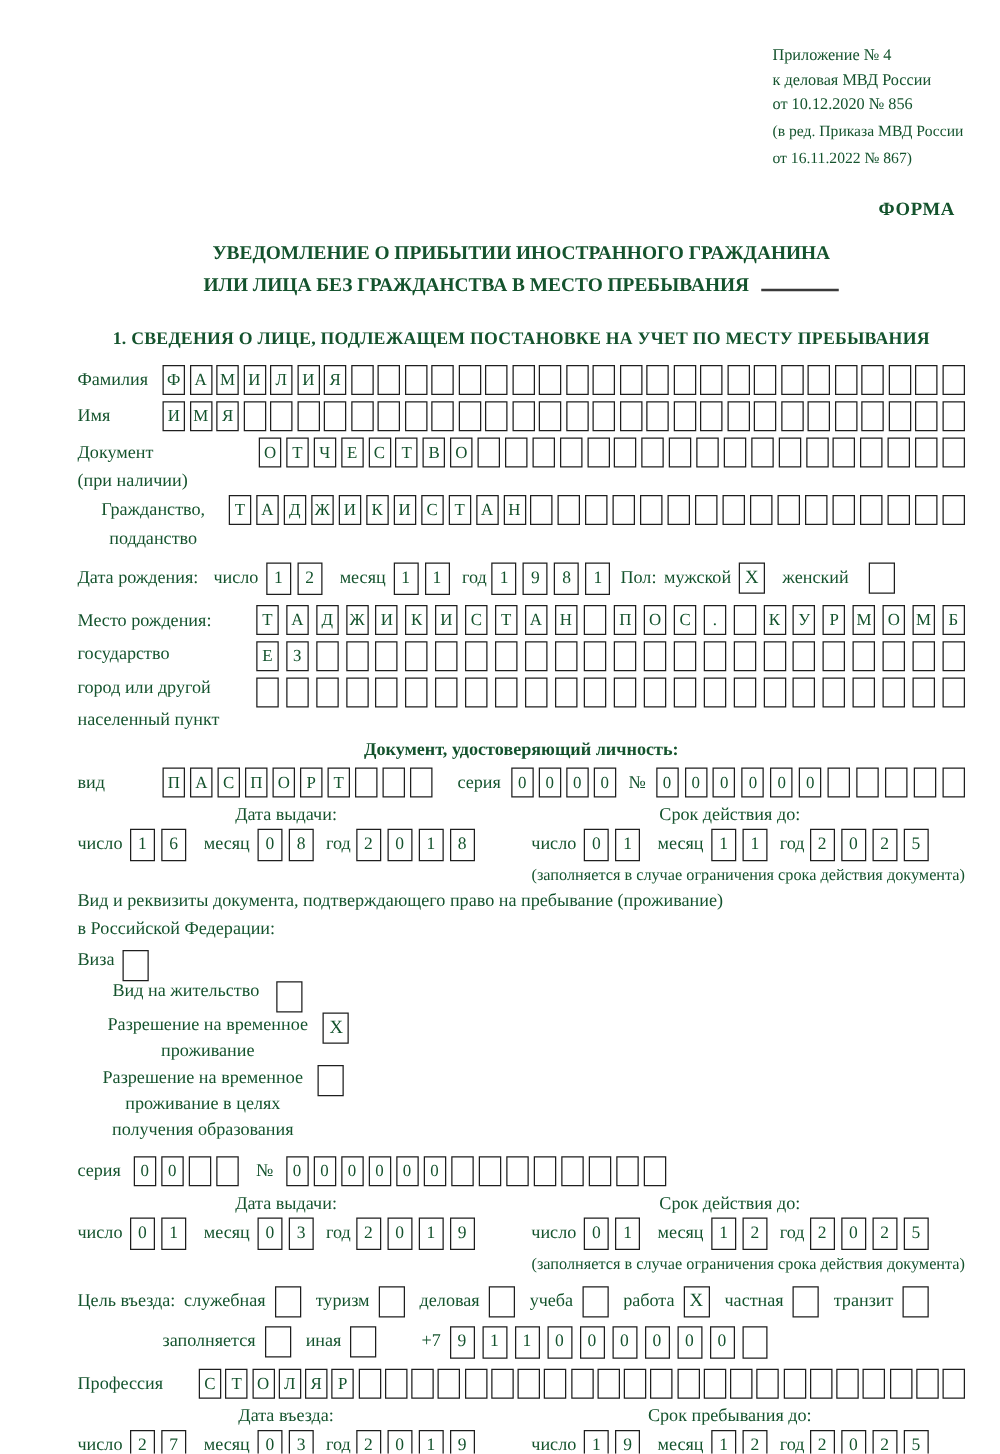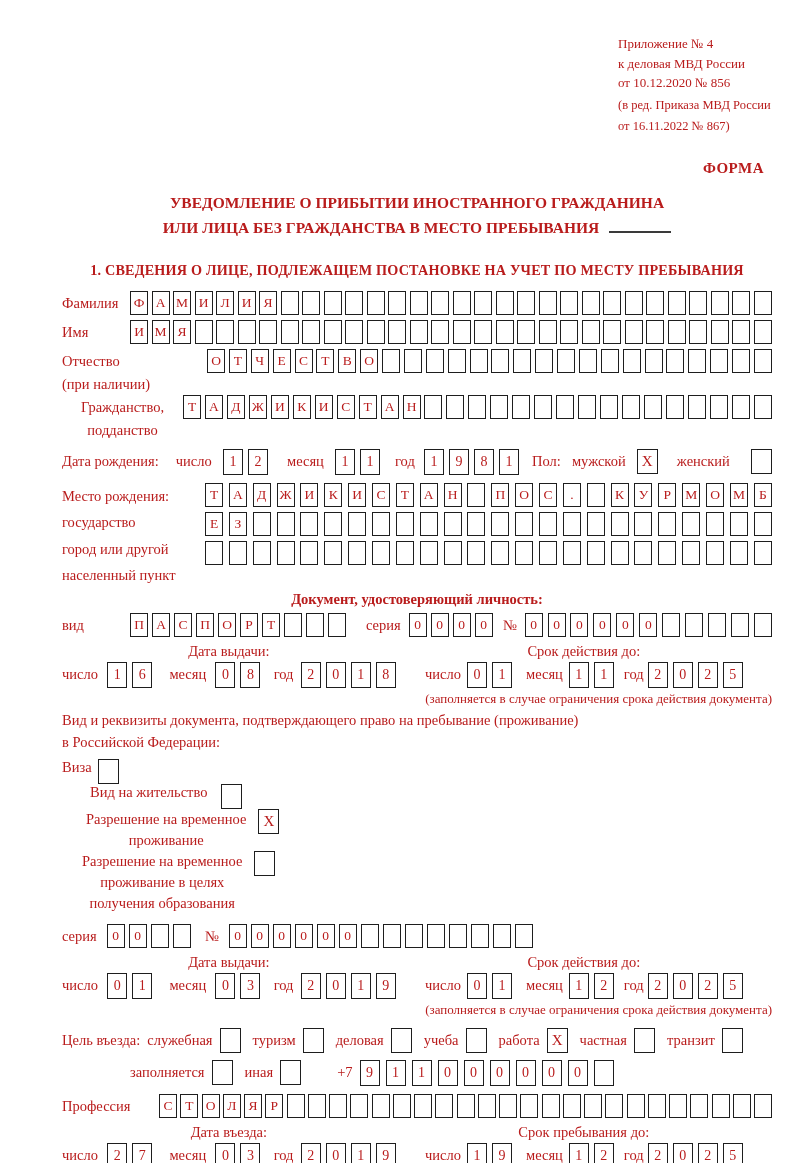--- a/index.html
+++ b/index.html
@@ -1,20 +1,20 @@
 <!DOCTYPE html>
 <html><head>
 <meta charset="utf-8">
 <style>
   html,body{margin:0;padding:0;background:#fff;}
   .page{
     width:800px;height:1163px;box-sizing:border-box;
     padding:34px 28px 0 62px;position:relative;
     font-family:"Liberation Serif","DejaVu Serif",serif;
-    color:#b91c1c;font-size:14.5px;background:#fff;overflow:hidden;
+    color:#14532d;font-size:14.5px;background:#fff;overflow:hidden;
   }
   
   .hdr{margin-left:556px;font-size:13px;line-height:1.5;}
   .hdr .ed{font-size:12.5px;margin-top:3px;}
   .forma{font-weight:bold;font-size:15px;text-align:right;margin-top:24px;padding-right:8px;letter-spacing:.5px;}
   .title{text-align:center;font-weight:bold;font-size:15.5px;line-height:1.55;margin-top:14px;}
   .title-underline{display:inline-block;width:62px;border-bottom:2.5px solid #3a3a3a;margin-left:10px;height:1em;vertical-align:baseline;}
   .sect{font-weight:bold;font-size:14.2px;text-align:center;margin-top:22px;letter-spacing:.2px;}
   
   .frow{display:flex;align-items:flex-start;}
@@ -32,21 +32,21 @@
   }
   .dcell{width:20px;height:26px;font-size:14px;}
   .cb{
     width:21px;height:25px;box-sizing:border-box;border:1.6px solid #1e1e1e;flex:none;
     display:inline-flex;align-items:center;justify-content:center;font-size:15px;background:#fff;
   }
   
   .datewrap{display:flex;margin-top:6px;}
   .dcol-l{width:47%;} .dcol-r{width:53%;}
   .dlabel{text-align:center;font-size:14.5px;margin-bottom:2px;}
-  .dgroup{display:flex;align-items:center;justify-content:space-between;}
+  .dgroup{display:flex;align-items:center;}
   .dgroup .lb{margin-right:6px;} .dgroup .lb2{margin-left:14px;margin-right:6px;} .dgroup .lb3{margin-left:10px;margin-right:4px;}
   .note-r{text-align:right;font-size:13px;margin-top:3px;}
   
   .optrow{display:flex;align-items:flex-start;margin-top:8px;flex-direction:column;}
   .optrow .pair{display:flex;align-items:flex-start;}
   .ctr{text-align:center;line-height:1.45;}
   
   .purpose{display:flex;align-items:center;margin-top:10px;flex-wrap:nowrap;}
   .purpose .t{margin-right:7px;} .purpose .cb{margin-right:12px;}
   
@@ -145,21 +145,21 @@
         <div class="cell"></div>
         <div class="cell"></div>
         <div class="cell"></div>
         <div class="cell"></div>
         <div class="cell"></div>
       </div>
   </div>
 
   <div class="frow mt5">
     <div class="flabel w145">
-      <div>Отчество</div>
+      <div>Документ</div>
       <div class="sub">(при наличии)</div>
     </div>
     <div class="cells stretch">
         <div class="cell">О</div>
         <div class="cell">Т</div>
         <div class="cell">Ч</div>
         <div class="cell">Е</div>
         <div class="cell">С</div>
         <div class="cell">Т</div>
         <div class="cell">В</div>

